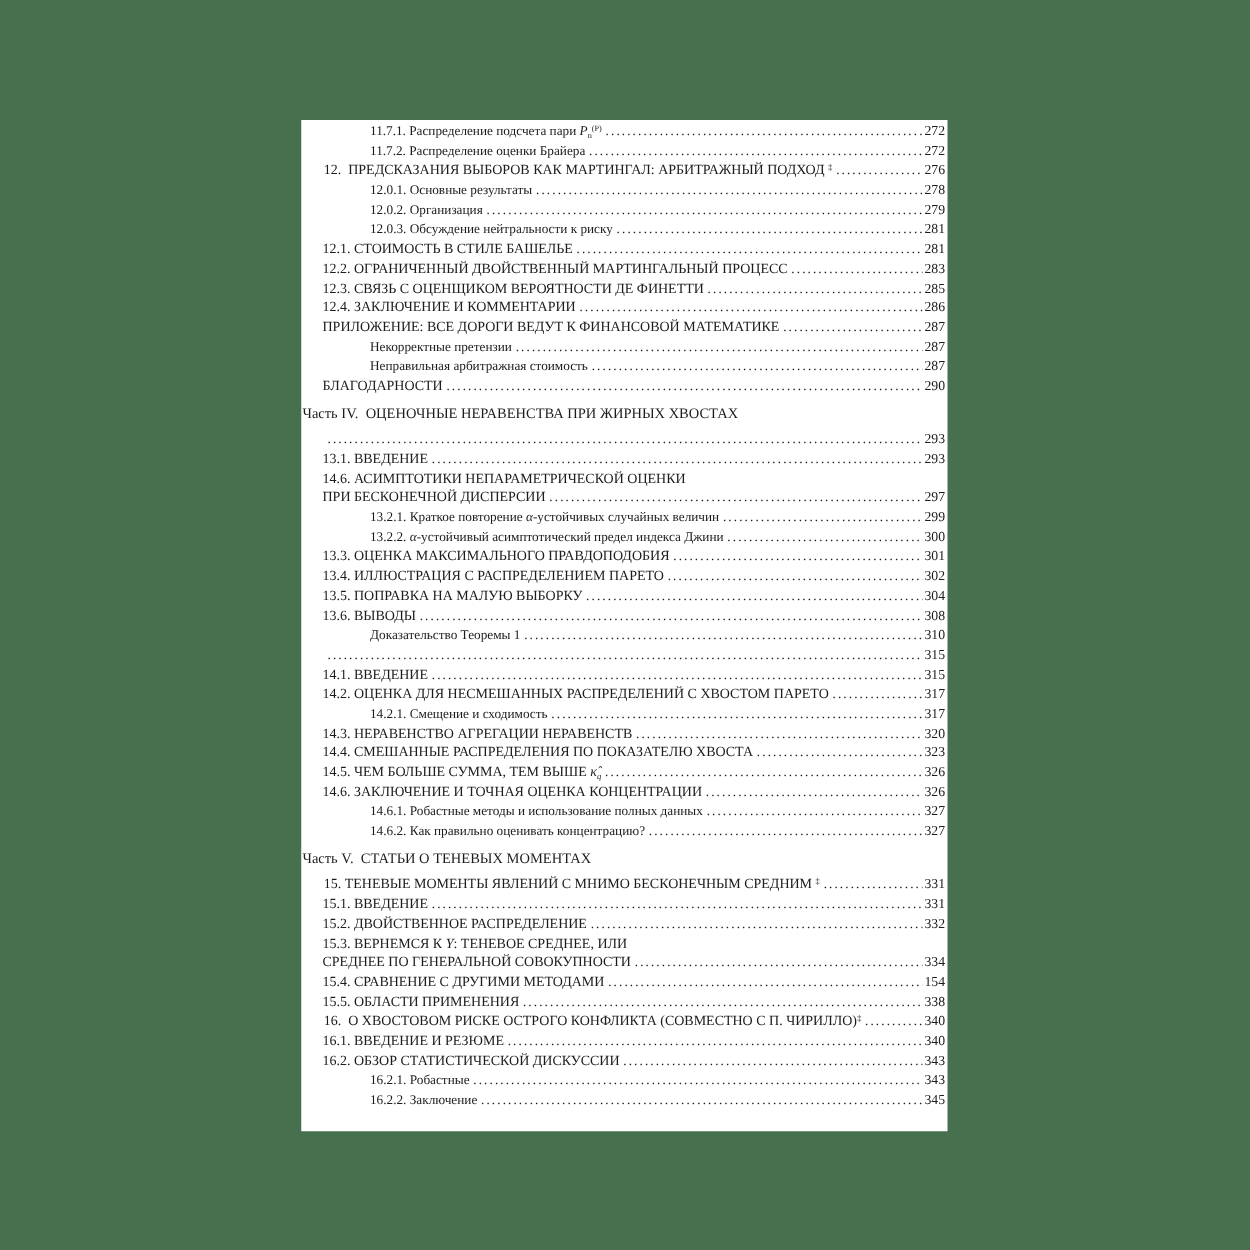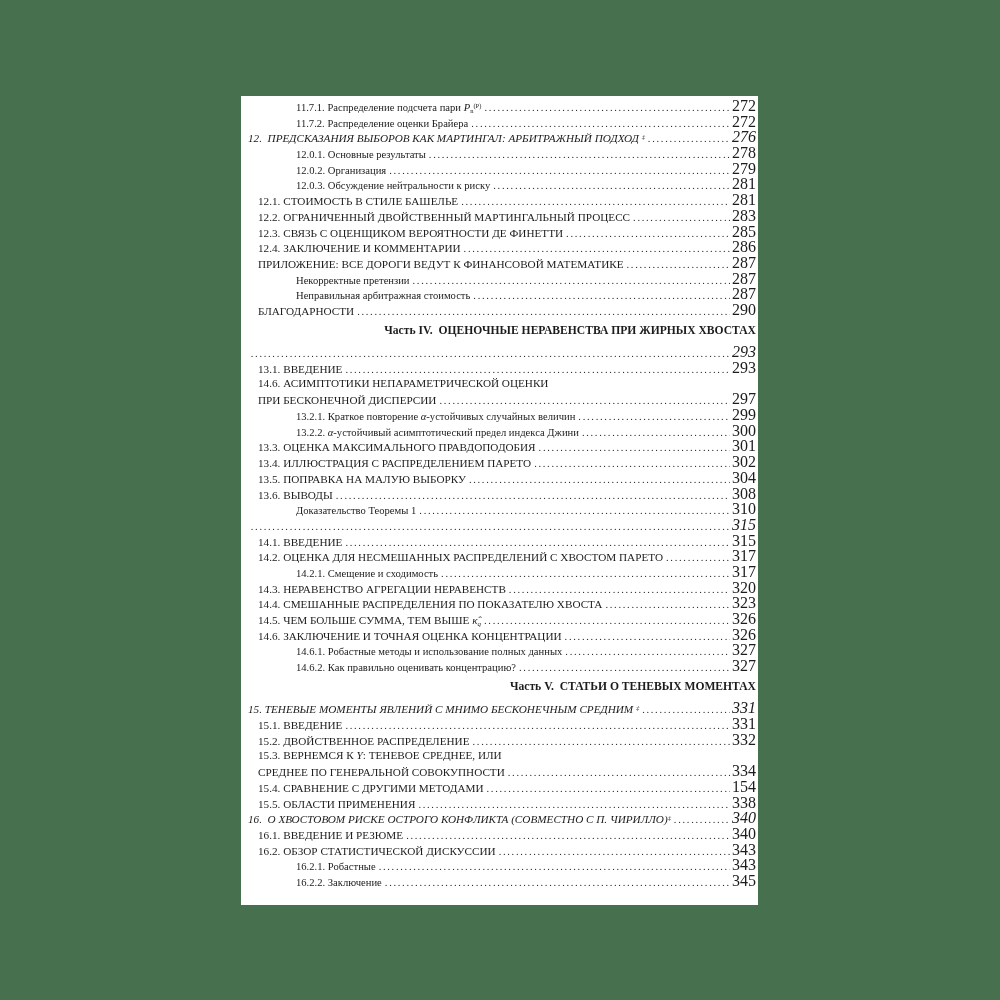--- a/index.html
+++ b/index.html
@@ -27,45 +27,45 @@
   .toc {
     width: 100%;
   }
   .toc-line {
     display: flex;
     align-items: baseline;
     height: 15.7px;
     line-height: 15.7px;
     white-space: nowrap;
   }
-  .lvl0 { padding-left: 6px; font-size: 11.2px; font-style: italic; }
+  .lvl0 { padding-left: 17px; font-size: 11.2px; }
   .lvl1 { padding-left: 16px; font-size: 11.2px; }
   .lvl2 { padding-left: 54px; font-size: 10.6px; }
   .toc-line .title { flex: 0 0 auto; }
   .toc-line .leader {
     flex: 1 1 auto;
     overflow: hidden;
     white-space: nowrap;
     margin: 0 2px 0 3px;
     min-width: 6px;
   }
   .toc-line .leader::after {
     content: "........................................................................................................................................................................................................";
     font-size: 10.5px;
     letter-spacing: 1.7px;
     color: #1c1c1c;
   }
   .toc-line .pagenum {
     flex: 0 0 auto;
     text-align: right;
-    font-size: 16px;
+    font-size: 11px;
   }
   .part-heading {
-    text-align: right;
-    font-weight: bold;
+    text-align: left;
+    font-weight: normal;
     font-size: 11.6px;
     height: 15.7px;
     line-height: 15.7px;
     margin-top: 5px;
     margin-bottom: 6px;
     white-space: nowrap;
   }
   sup {
     font-size: 0.62em;
     vertical-align: baseline;

